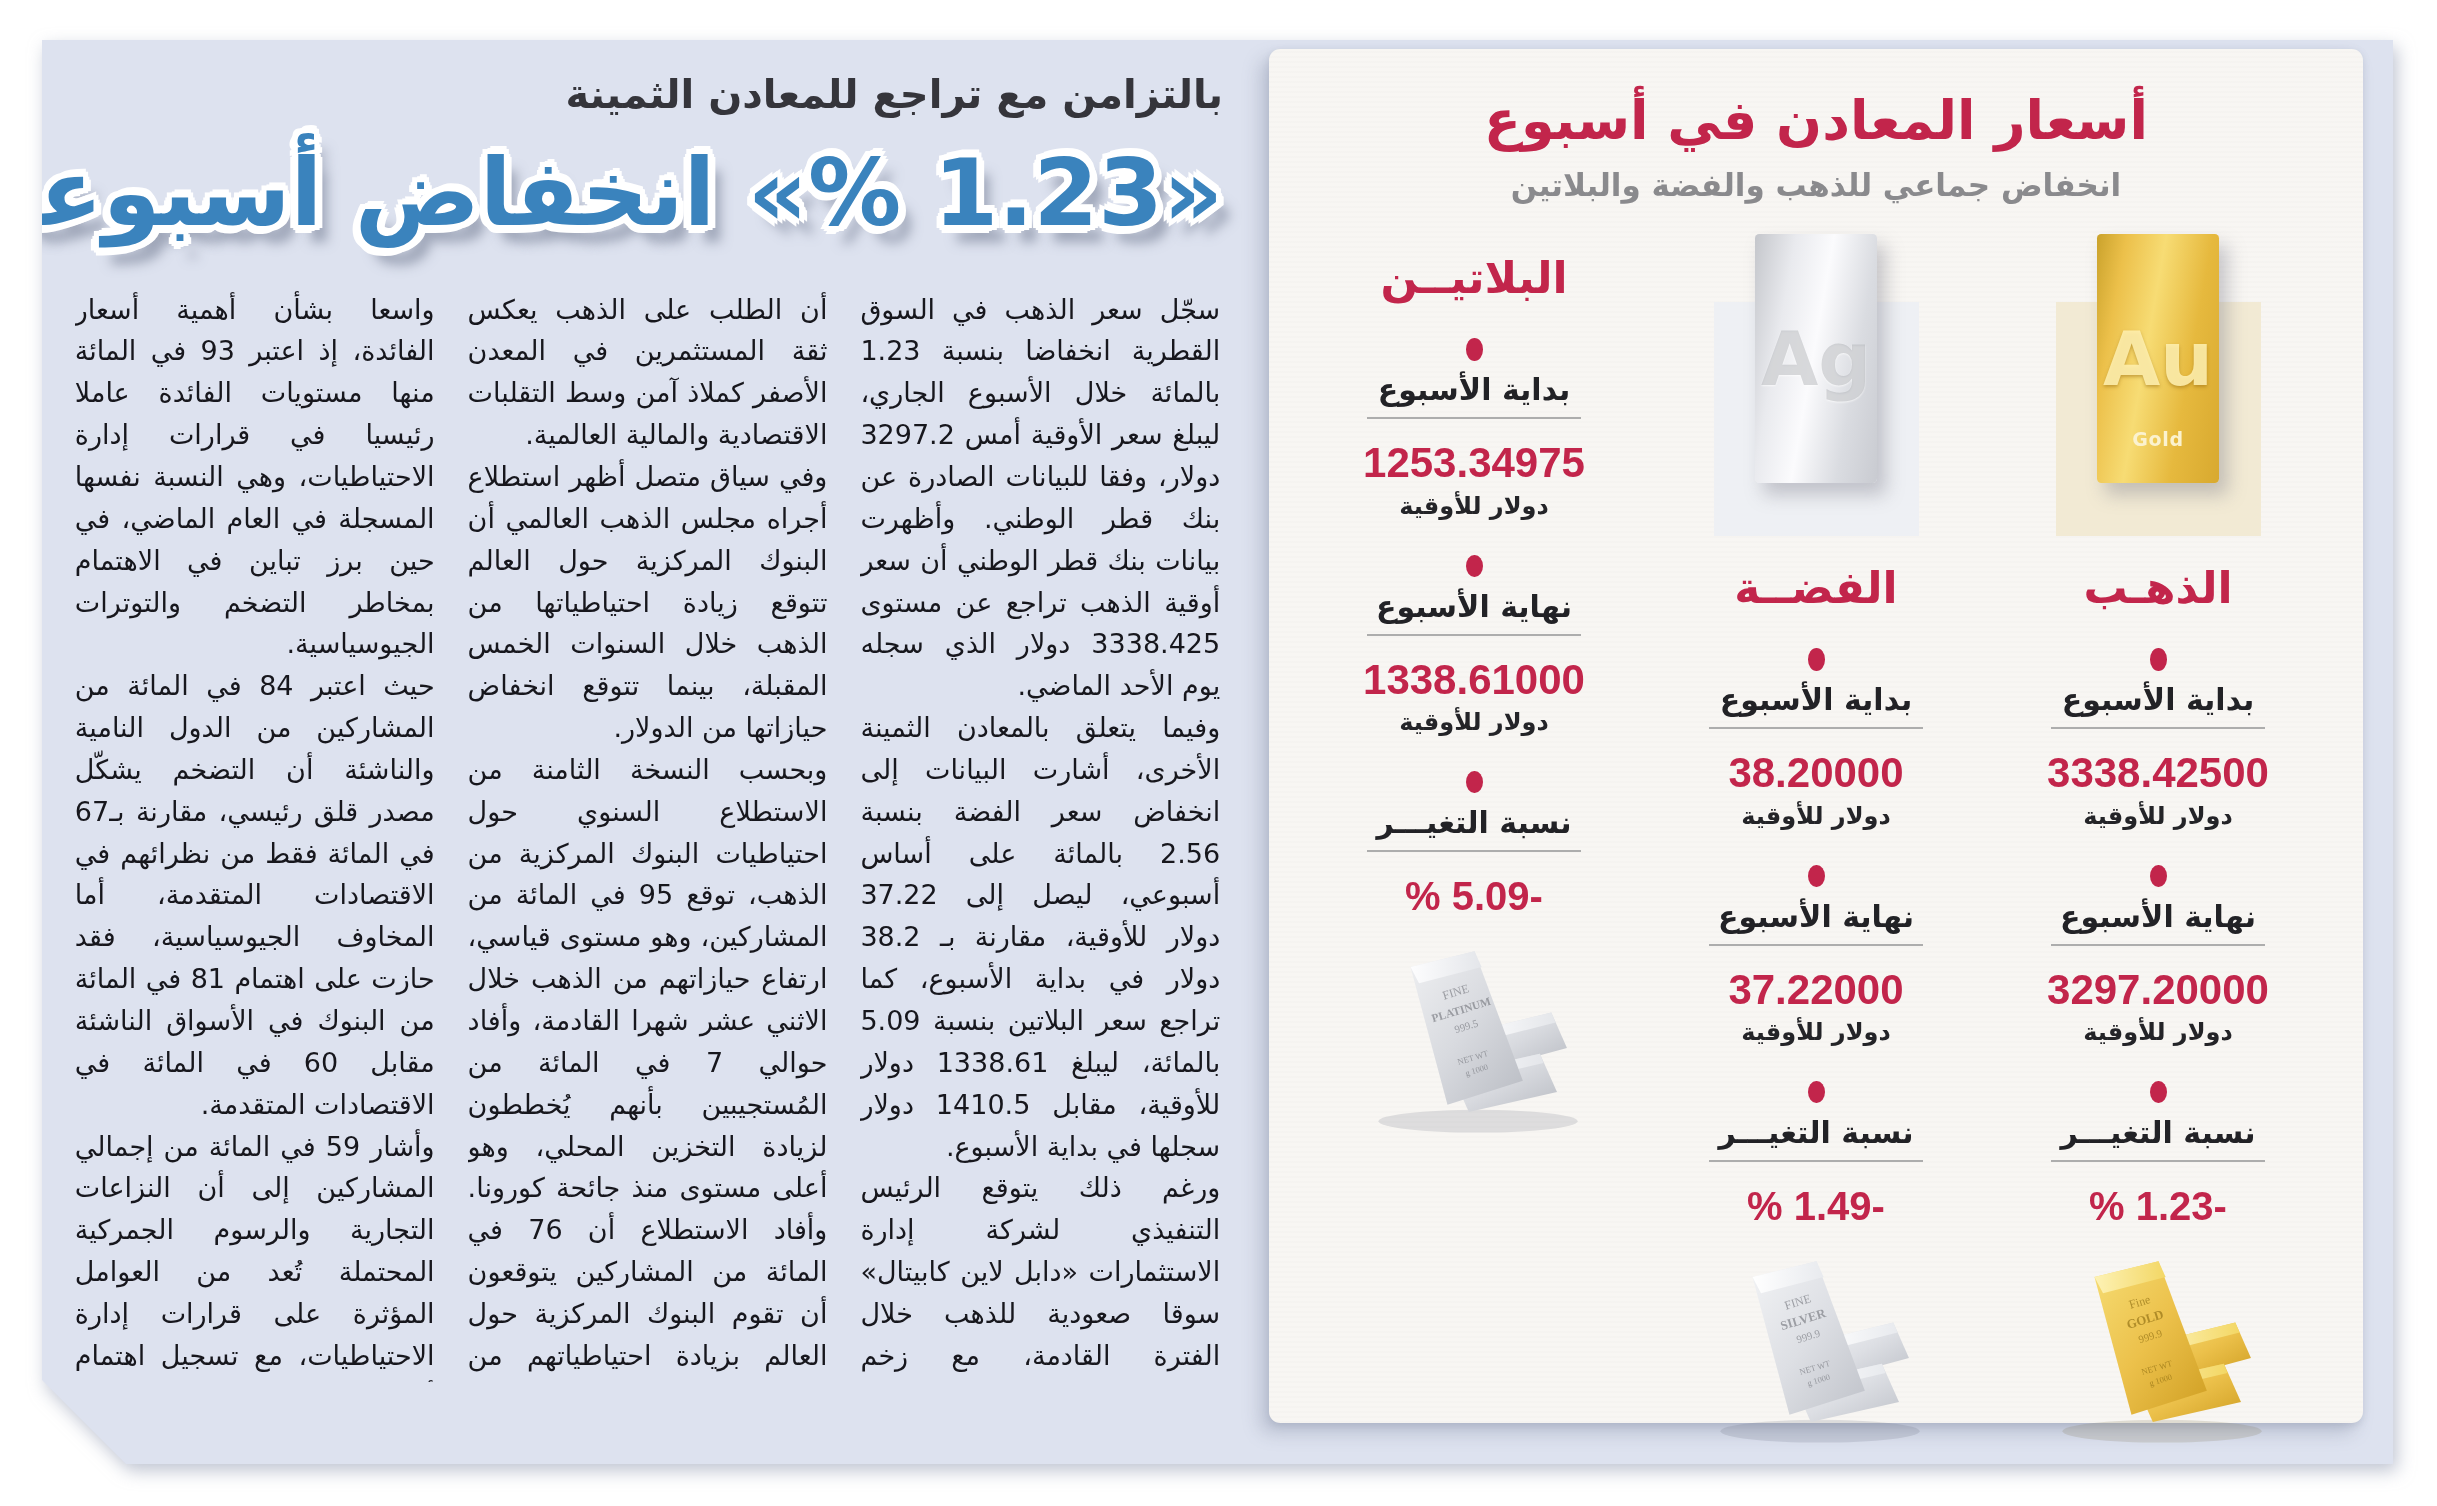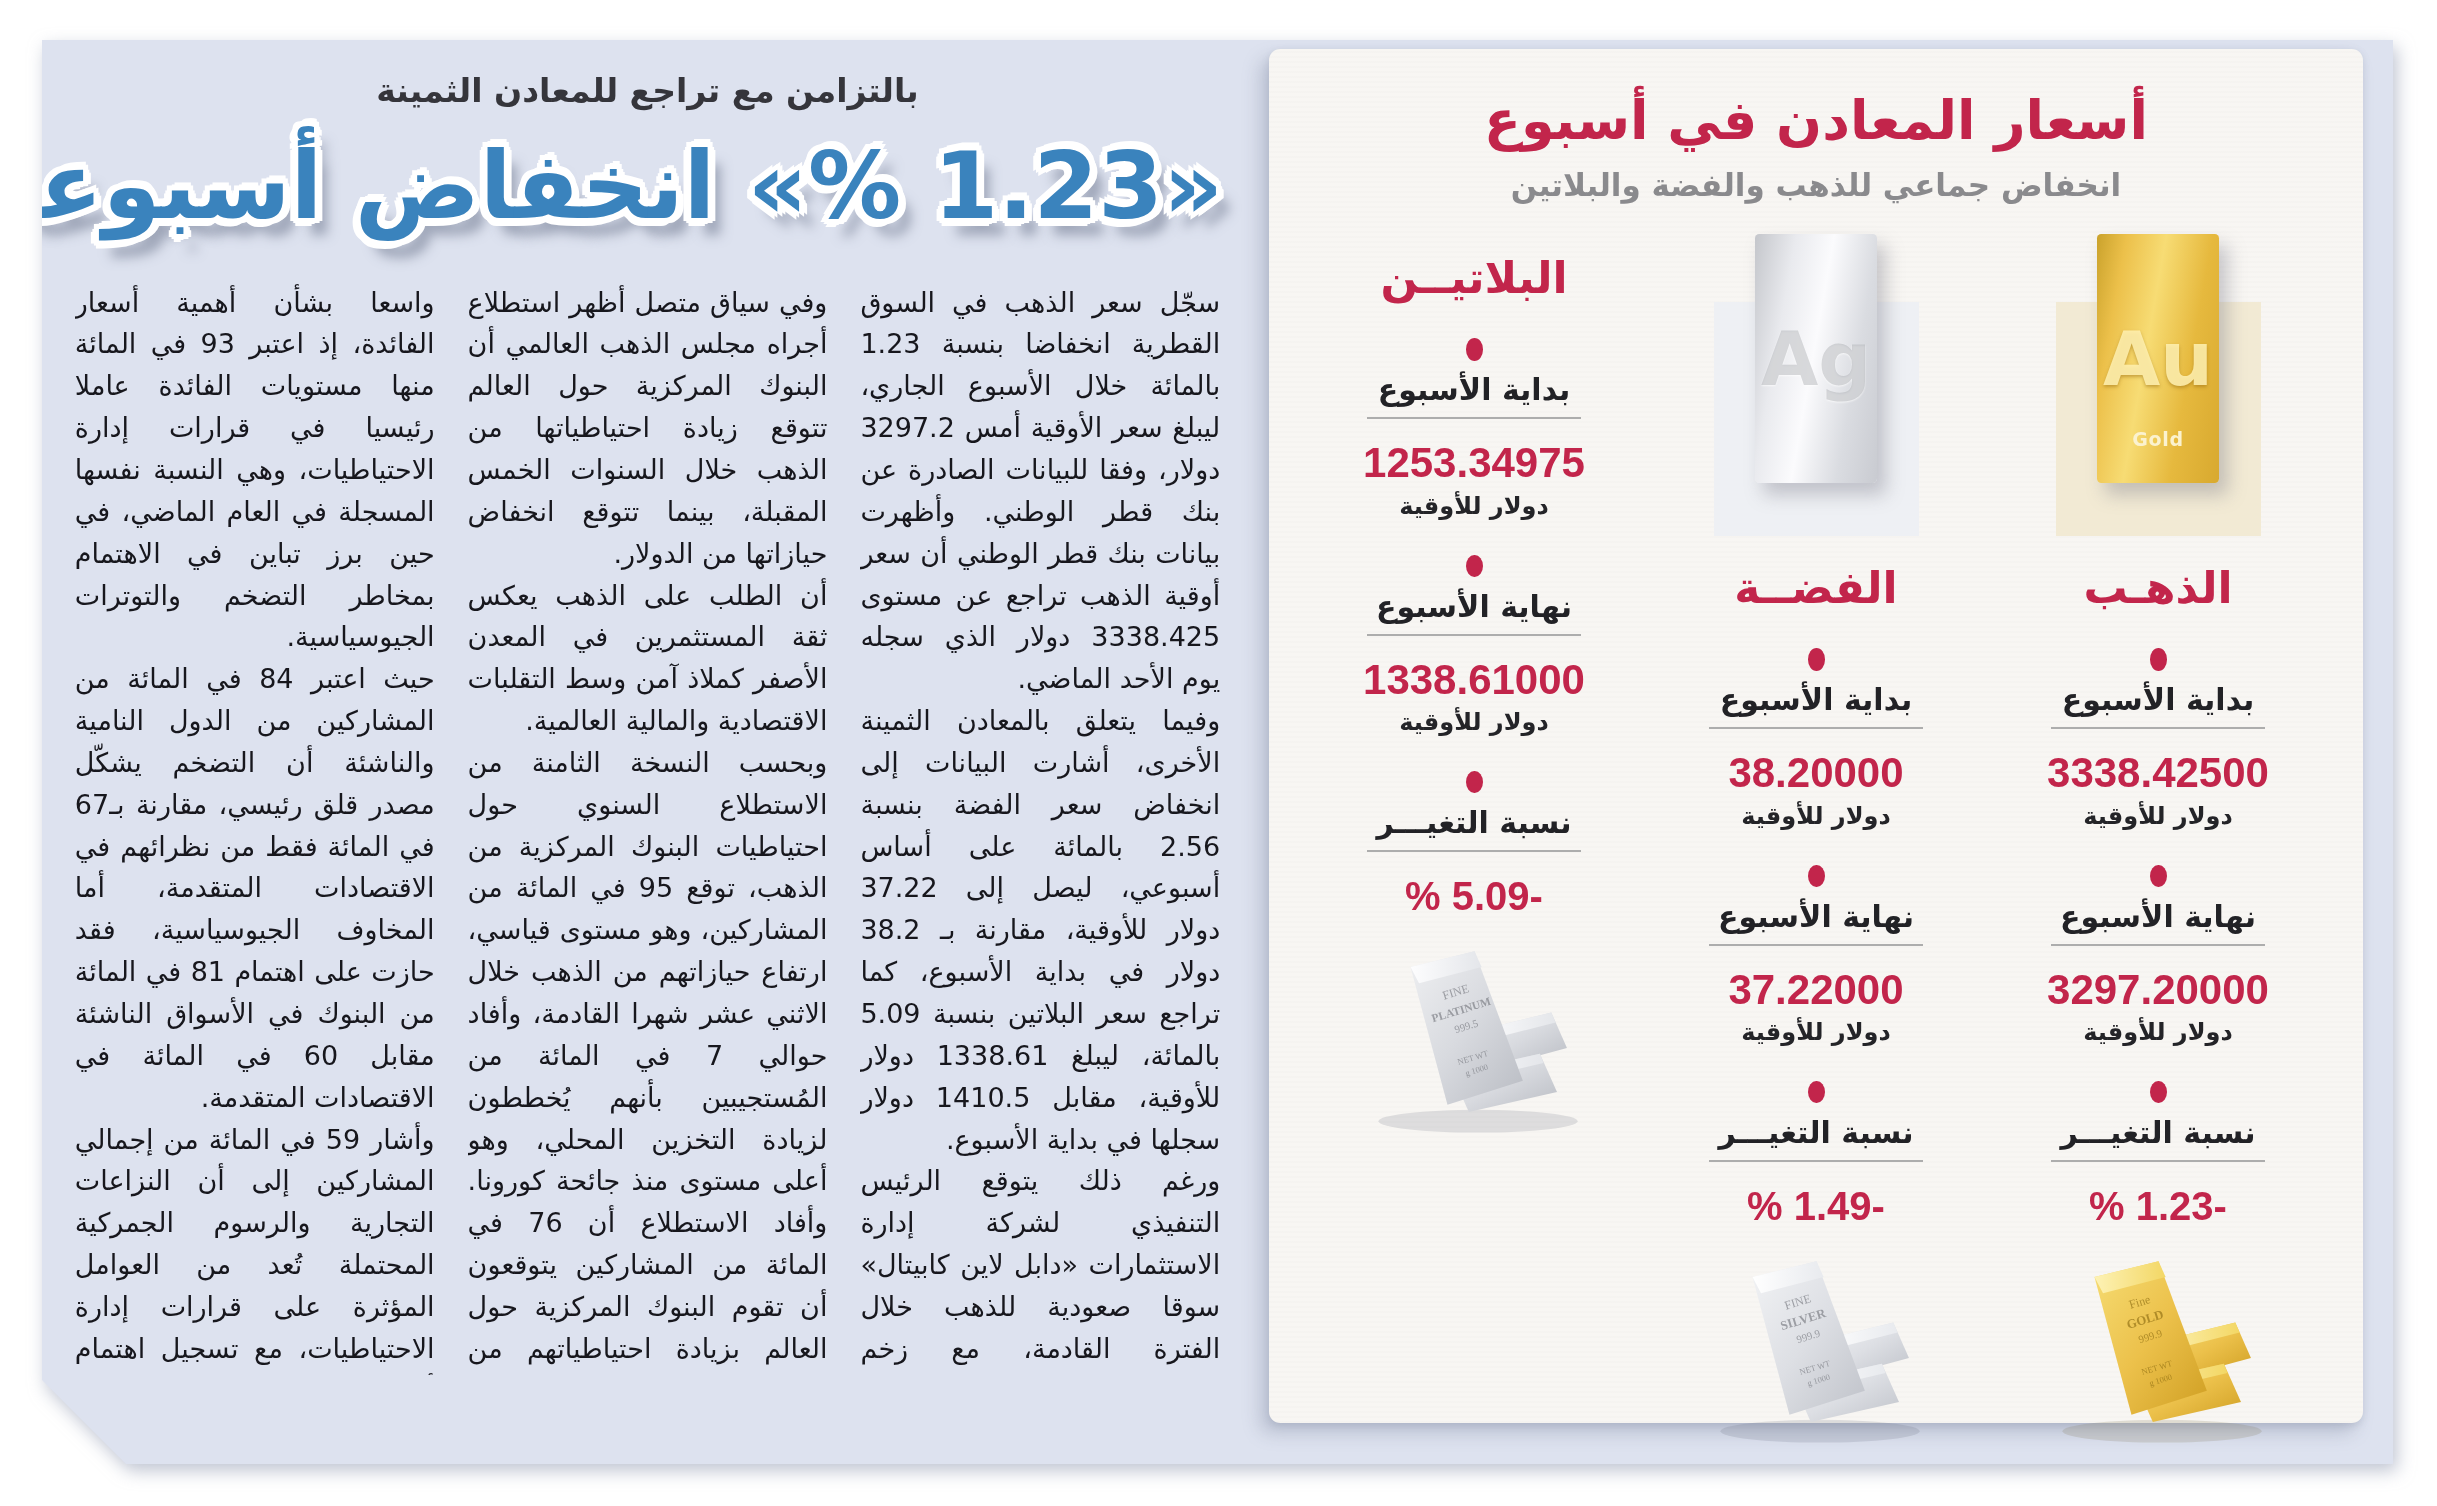--- a/index.html
+++ b/index.html
@@ -16,21 +16,21 @@
   .sheet-shadow{
     position:absolute;left:21px;top:20px;width:2351px;height:1424px;
     filter:drop-shadow(4.2px 7px 8.5px rgba(130,140,165,.5));
   }
   
   .article-region{
     position:absolute;left:0;top:0;width:1211px;height:100%;
     padding:17px 30px 0;box-sizing:border-box;
   }
   .kicker{
-    text-align:center;font-size:33px;font-weight:800;color:#35353b;
+    text-align:right;font-size:40px;font-weight:800;color:#35353b;
     margin-top:14px;letter-spacing:0;
   }
   .headline{
     margin:18.4px 0 0;text-align:center;white-space:nowrap;direction:rtl;
     font-size:93px;font-weight:800;color:#3a83bd;line-height:1.25;
     text-shadow:
       -6.4px 0 0 #fff,6.4px 0 0 #fff,0 -6.4px 0 #fff,0 6.4px 0 #fff,
       -5px -5px 0 #fff,5px -5px 0 #fff,-5px 5px 0 #fff,5px 5px 0 #fff,
       -7.8px 2.8px 0 #fff,7.8px 2.8px 0 #fff,-2.8px 7.8px 0 #fff,2.8px -7.8px 0 #fff,
       12.7px 17px 11.3px rgba(95,105,130,.5);
@@ -103,22 +103,22 @@
     <div class="article-region">
       <div class="kicker">بالتزامن مع تراجع للمعادن الثمينة</div>
       <h1 class="headline"><span class="hnum">«% 1.23»</span> <span>انخفاض أسبوعي للذهب محلياً</span></h1>
       <div class="columns">
         <div class="col">
             <p>سجّل سعر الذهب في السوق القطرية انخفاضا بنسبة 1.23 بالمائة خلال الأسبوع الجاري، ليبلغ سعر الأوقية أمس 3297.2 دولار، وفقا للبيانات الصادرة عن بنك قطر الوطني. وأظهرت بيانات بنك قطر الوطني أن سعر أوقية الذهب تراجع عن مستوى 3338.425 دولار الذي سجله يوم الأحد الماضي.</p>
             <p>وفيما يتعلق بالمعادن الثمينة الأخرى، أشارت البيانات إلى انخفاض سعر الفضة بنسبة 2.56 بالمائة على أساس أسبوعي، ليصل إلى 37.22 دولار للأوقية، مقارنة بـ 38.2 دولار في بداية الأسبوع، كما تراجع سعر البلاتين بنسبة 5.09 بالمائة، ليبلغ 1338.61 دولار للأوقية، مقابل 1410.5 دولار سجلها في بداية الأسبوع.</p>
             <p>ورغم ذلك يتوقع الرئيس التنفيذي لشركة إدارة الاستثمارات «دابل لاين كابيتال» سوقا صعودية للذهب خلال الفترة القادمة، مع زخم المشتريات المؤسسية وسط تصاعد حالة عدم اليقين الجيوسياسي.</p>
           </div>
         <div class="col">
+            <p>أن الطلب على الذهب يعكس ثقة المستثمرين في المعدن الأصفر كملاذ آمن وسط التقلبات الاقتصادية والمالية العالمية.</p>
             <p>وفي سياق متصل أظهر استطلاع أجراه مجلس الذهب العالمي أن البنوك المركزية حول العالم تتوقع زيادة احتياطياتها من الذهب خلال السنوات الخمس المقبلة، بينما تتوقع انخفاض حيازاتها من الدولار.</p>
-            <p>أن الطلب على الذهب يعكس ثقة المستثمرين في المعدن الأصفر كملاذ آمن وسط التقلبات الاقتصادية والمالية العالمية.</p>
             <p>وبحسب النسخة الثامنة من الاستطلاع السنوي حول احتياطيات البنوك المركزية من الذهب، توقع 95 في المائة من المشاركين، وهو مستوى قياسي، ارتفاع حيازاتهم من الذهب خلال الاثني عشر شهرا القادمة، وأفاد حوالي 7 في المائة من المُستجيبين بأنهم يُخططون لزيادة التخزين المحلي، وهو أعلى مستوى منذ جائحة كورونا. وأفاد الاستطلاع أن 76 في المائة من المشاركين يتوقعون أن تقوم البنوك المركزية حول العالم بزيادة احتياطياتهم من الذهب خلال 5 سنوات، مقارنة بنسبة 69 في المائة في العام الماضي، وتوقع ما يقرب من ثلاثة أرباع المشاركين انخفاض الاحتياطيات المقومة بالدولار خلال خمس سنوات، مقارنةً بنسبة 62 في المائة في العام الماضي. وأبدت البنوك المركزية في الاقتصادات المتقدمة والنامية اتفاقا</p>
           </div>
         <div class="col">
             <p>واسعا بشأن أهمية أسعار الفائدة، إذ اعتبر 93 في المائة منها مستويات الفائدة عاملا رئيسيا في قرارات إدارة الاحتياطيات، وهي النسبة نفسها المسجلة في العام الماضي، في حين برز تباين في الاهتمام بمخاطر التضخم والتوترات الجيوسياسية.</p>
             <p>حيث اعتبر 84 في المائة من المشاركين من الدول النامية والناشئة أن التضخم يشكّل مصدر قلق رئيسي، مقارنة بـ67 في المائة فقط من نظرائهم في الاقتصادات المتقدمة، أما المخاوف الجيوسياسية، فقد حازت على اهتمام 81 في المائة من البنوك في الأسواق الناشئة مقابل 60 في المائة في الاقتصادات المتقدمة.</p>
             <p>وأشار 59 في المائة من إجمالي المشاركين إلى أن النزاعات التجارية والرسوم الجمركية المحتملة تُعد من العوامل المؤثرة على قرارات إدارة الاحتياطيات، مع تسجيل اهتمام أعلى لدى البنوك في الاقتصادات النامية (69 في المائة ) مقارنة بنظيراتها المتقدمة (40 في المائة).</p>
           </div>
       </div>
     </div>
 

